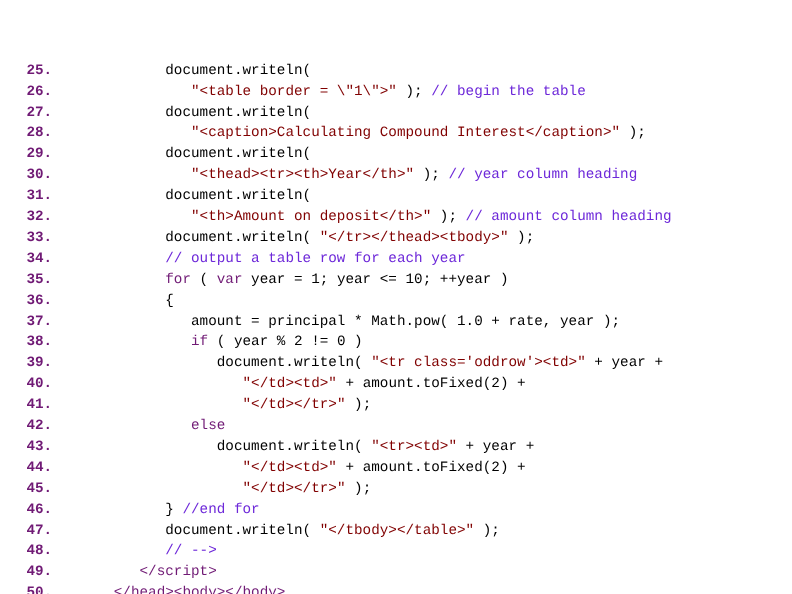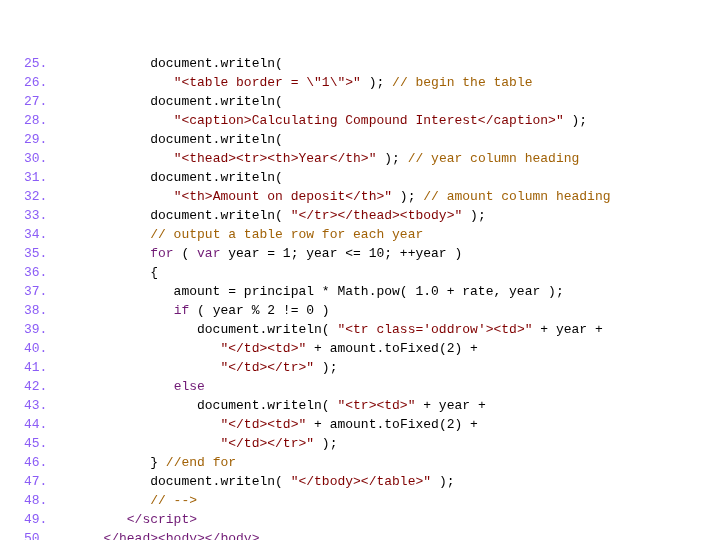--- a/index.html
+++ b/index.html
@@ -1,18 +1,18 @@
 <!DOCTYPE html>
 <html><head>
 <meta charset="utf-8">
 <style>
 body{font-family:"Courier New",monospace;font-size:13px;line-height:19px;padding:8px 16px;
 white-space:pre;background:#fff;color:#000}
-.ln{display:inline-block;width:56px;font-weight:normal;color:#8b5cf6}
+.ln{display:inline-block;width:56px;font-weight:bold;color:#701a75}
 .kw{color:#701a75}
-.cm{color:#a16207}
+.cm{color:#6d28d9}
 .br{color:#800000}
 </style>
 </head>
 <body>
 
 <div id="code"><div><span class="ln">25.</span><span>         document.writeln(</span></div><div><span class="ln">26.</span><span>            </span><span class="br">"&lt;table border = \"1\"&gt;"</span><span> ); </span><span class="cm">// begin the table</span></div><div><span class="ln">27.</span><span>         document.writeln(</span></div><div><span class="ln">28.</span><span>            </span><span class="br">"&lt;caption&gt;Calculating Compound Interest&lt;/caption&gt;"</span><span> );</span></div><div><span class="ln">29.</span><span>         document.writeln(</span></div><div><span class="ln">30.</span><span>            </span><span class="br">"&lt;thead&gt;&lt;tr&gt;&lt;th&gt;Year&lt;/th&gt;"</span><span> ); </span><span class="cm">// year column heading</span></div><div><span class="ln">31.</span><span>         document.writeln(</span></div><div><span class="ln">32.</span><span>            </span><span class="br">"&lt;th&gt;Amount on deposit&lt;/th&gt;"</span><span> ); </span><span class="cm">// amount column heading</span></div><div><span class="ln">33.</span><span>         document.writeln( </span><span class="br">"&lt;/tr&gt;&lt;/thead&gt;&lt;tbody&gt;"</span><span> );</span></div><div><span class="ln">34.</span><span>         </span><span class="cm">// output a table row for each year</span></div><div><span class="ln">35.</span><span>         </span><span class="kw">for</span><span> ( </span><span class="kw">var</span><span> year = 1; year &lt;= 10; ++year )</span></div><div><span class="ln">36.</span><span>         {</span></div><div><span class="ln">37.</span><span>            amount = principal * Math.pow( 1.0 + rate, year );</span></div><div><span class="ln">38.</span><span>            </span><span class="kw">if</span><span> ( year % 2 != 0 )</span></div><div><span class="ln">39.</span><span>               document.writeln( </span><span class="br">"&lt;tr class='oddrow'&gt;&lt;td&gt;"</span><span> + year +</span></div><div><span class="ln">40.</span><span>                  </span><span class="br">"&lt;/td&gt;&lt;td&gt;"</span><span> + amount.toFixed(2) +</span></div><div><span class="ln">41.</span><span>                  </span><span class="br">"&lt;/td&gt;&lt;/tr&gt;"</span><span> );</span></div><div><span class="ln">42.</span><span>            </span><span class="kw">else</span></div><div><span class="ln">43.</span><span>               document.writeln( </span><span class="br">"&lt;tr&gt;&lt;td&gt;"</span><span> + year +</span></div><div><span class="ln">44.</span><span>                  </span><span class="br">"&lt;/td&gt;&lt;td&gt;"</span><span> + amount.toFixed(2) +</span></div><div><span class="ln">45.</span><span>                  </span><span class="br">"&lt;/td&gt;&lt;/tr&gt;"</span><span> );</span></div><div><span class="ln">46.</span><span>         } </span><span class="cm">//end for</span></div><div><span class="ln">47.</span><span>         document.writeln( </span><span class="br">"&lt;/tbody&gt;&lt;/table&gt;"</span><span> );</span></div><div><span class="ln">48.</span><span>         </span><span class="cm">// --&gt;</span></div><div><span class="ln">49.</span><span>      </span><span class="kw">&lt;/script&gt;</span></div><div><span class="ln">50.</span><span>   </span><span class="kw">&lt;/head&gt;&lt;body&gt;&lt;/body&gt;</span></div></div>
 
 
 </body></html>

